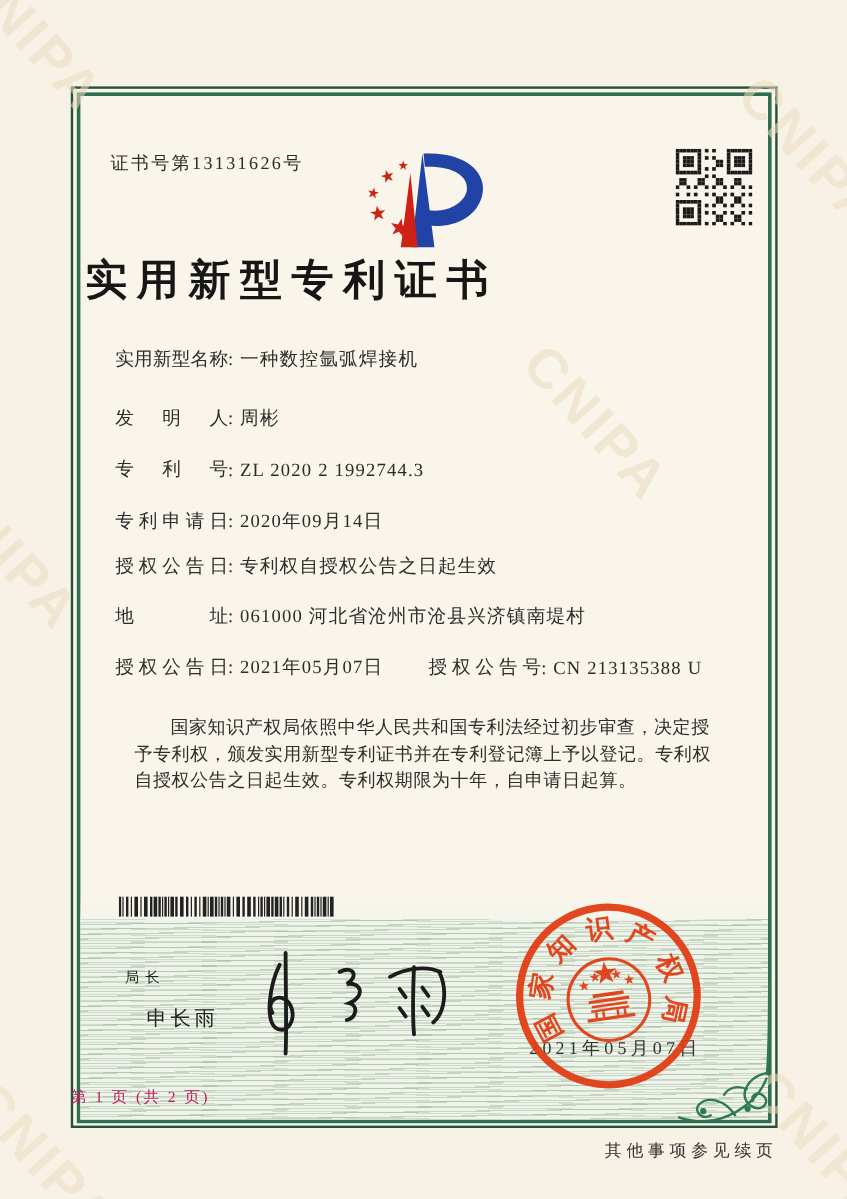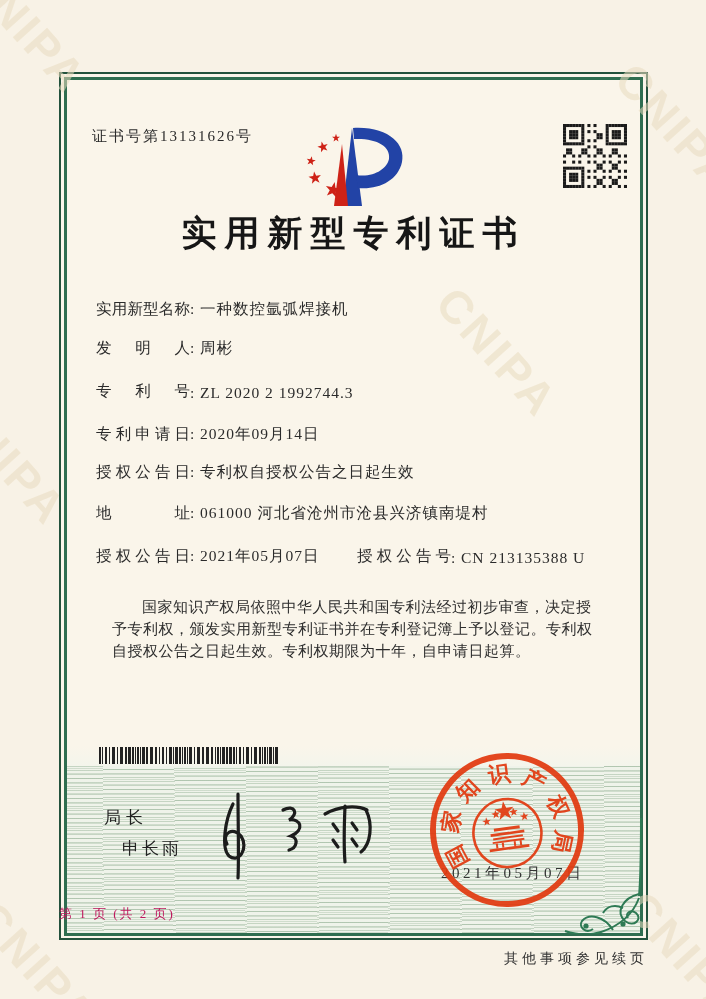--- a/index.html
+++ b/index.html
@@ -13,29 +13,29 @@
   .frame-outer{position:absolute;left:59px;top:72px;width:585px;height:864px;border:2px solid #23523c;z-index:1;background:#faf5ea;}
   .frame-inner{position:absolute;left:64px;top:77px;width:573px;height:853px;border:3px solid #2f6e50;z-index:1;}
   
   .band{position:absolute;left:67px;top:766px;width:573px;height:167px;z-index:3;
         background-color:#eff3ea;
         background-image:repeating-linear-gradient(179.2deg,rgba(128,163,130,.38) 0 1px,rgba(255,255,255,0) 1px 4px),
                          repeating-linear-gradient(180.8deg,rgba(128,163,130,.28) 0 1px,rgba(255,255,255,0) 1px 5px);}
   .band-fade{position:absolute;left:67px;top:746px;width:573px;height:22px;z-index:3;
         background:linear-gradient(180deg,rgba(250,245,234,0) 0,#f3f5ec 100%);}
   .cert-no{left:92px;top:112px;font-size:15px;letter-spacing:2px;color:#2b2b2b;z-index:4;margin-top:15px;}
-  .title{left:59px;top:210px;width:589px;text-align:center;font-size:35px;font-weight:bold;
-         letter-spacing:8px;color:#161616;z-index:4;}
+  .title{left:59px;top:210px;width:589px;font-size:35px;font-weight:bold;
+         letter-spacing:8px;color:#161616;z-index:4;padding-left:12px;}
   .frow{position:absolute;left:96px;font-size:15.5px;color:#2b2b2b;z-index:4;white-space:nowrap;}
   .f-label{display:inline-block;width:94px;text-align:justify;text-align-last:justify;vertical-align:bottom;}
   .f-colon{display:inline-block;width:10px;}
   .f-value{letter-spacing:1px;}
   .paras{left:96px;top:581px;width:520px;z-index:4;color:#2d2d2d;}
   .paras p{margin:16px;font-size:15px;line-height:21.8px;text-indent:2em;letter-spacing:.5px;}
-  .sig-title{left:104px;top:806px;font-size:17px;letter-spacing:5px;color:#222;z-index:5;}
+  .sig-title{left:104px;top:806px;font-size:12px;letter-spacing:5px;color:#222;z-index:5;}
   .sig-name{left:104px;top:837px;font-size:17px;letter-spacing:3px;color:#222;z-index:5;margin-left:18px;}
   .seal-date{left:441px;top:864px;font-size:15px;letter-spacing:3.5px;color:#333;z-index:5;}
   .page-info{left:59px;top:905px;width:589px;text-align:left;font-size:13px;letter-spacing:2px;color:#be185d;z-index:5;}
   .cont-note{left:59px;top:950px;width:589px;text-align:right;font-size:14px;letter-spacing:4px;color:#333;z-index:4;}
   svg{display:block;}
 </style>
 </head>
 <body>
 
 <span class="wm" style="left:26px;top:28px">CNIPA</span>
@@ -246,21 +246,21 @@
     <rect x="24" y="60" width="3" height="3"></rect>
     <rect x="30" y="60" width="3" height="3"></rect>
     <rect x="39" y="60" width="3" height="3"></rect>
     <rect x="45" y="60" width="3" height="3"></rect>
     <rect x="54" y="60" width="3" height="3"></rect>
     <rect x="60" y="60" width="3" height="3"></rect>
   </svg>
 
 <div class="abs title">实用新型专利证书</div>
 
-<div class="frow" style="top:299px">
+<div class="frow" style="top:289px">
   <span class="f-label">实用新型名称</span><span class="f-colon">:</span><span class="f-value">一种数控氩弧焊接机</span>
 </div>
 <div class="frow" style="top:338px">
   <span class="f-label">发明人</span><span class="f-colon">:</span><span class="f-value">周彬</span>
 </div>
 <div class="frow" style="top:381px">
   <span class="f-label">专利号</span><span class="f-colon">:</span><span class="f-value">ZL 2020 2 1992744.3</span>
 </div>
 <div class="frow" style="top:424px">
   <span class="f-label">专利申请日</span><span class="f-colon">:</span><span class="f-value">2020年09月14日</span>

